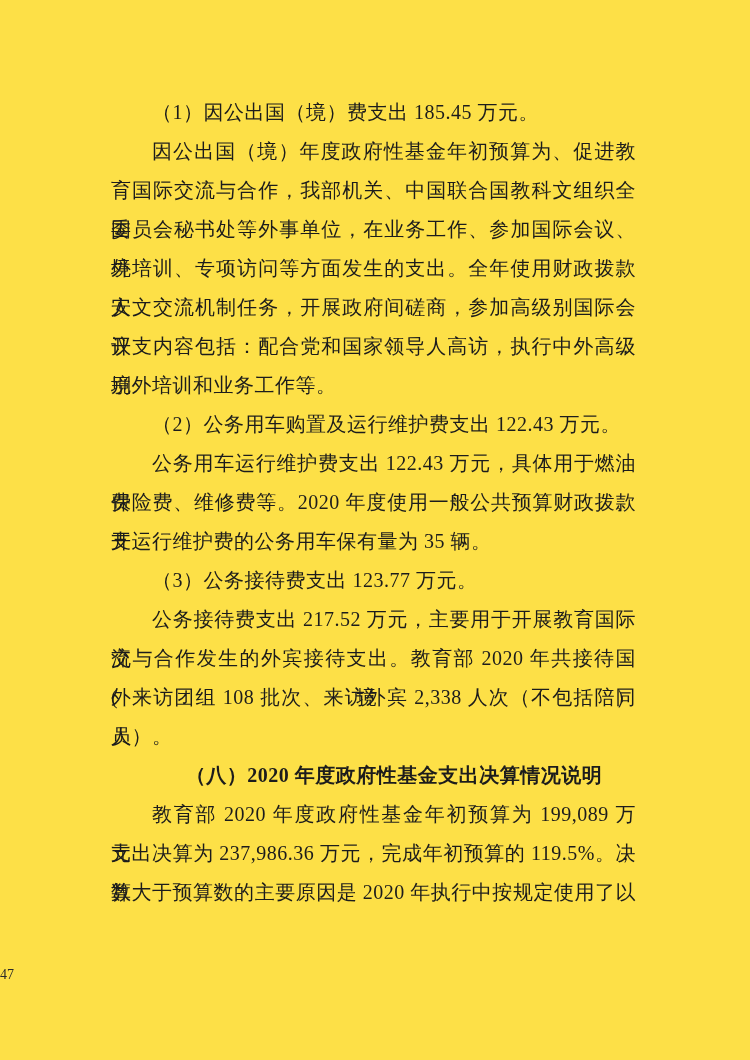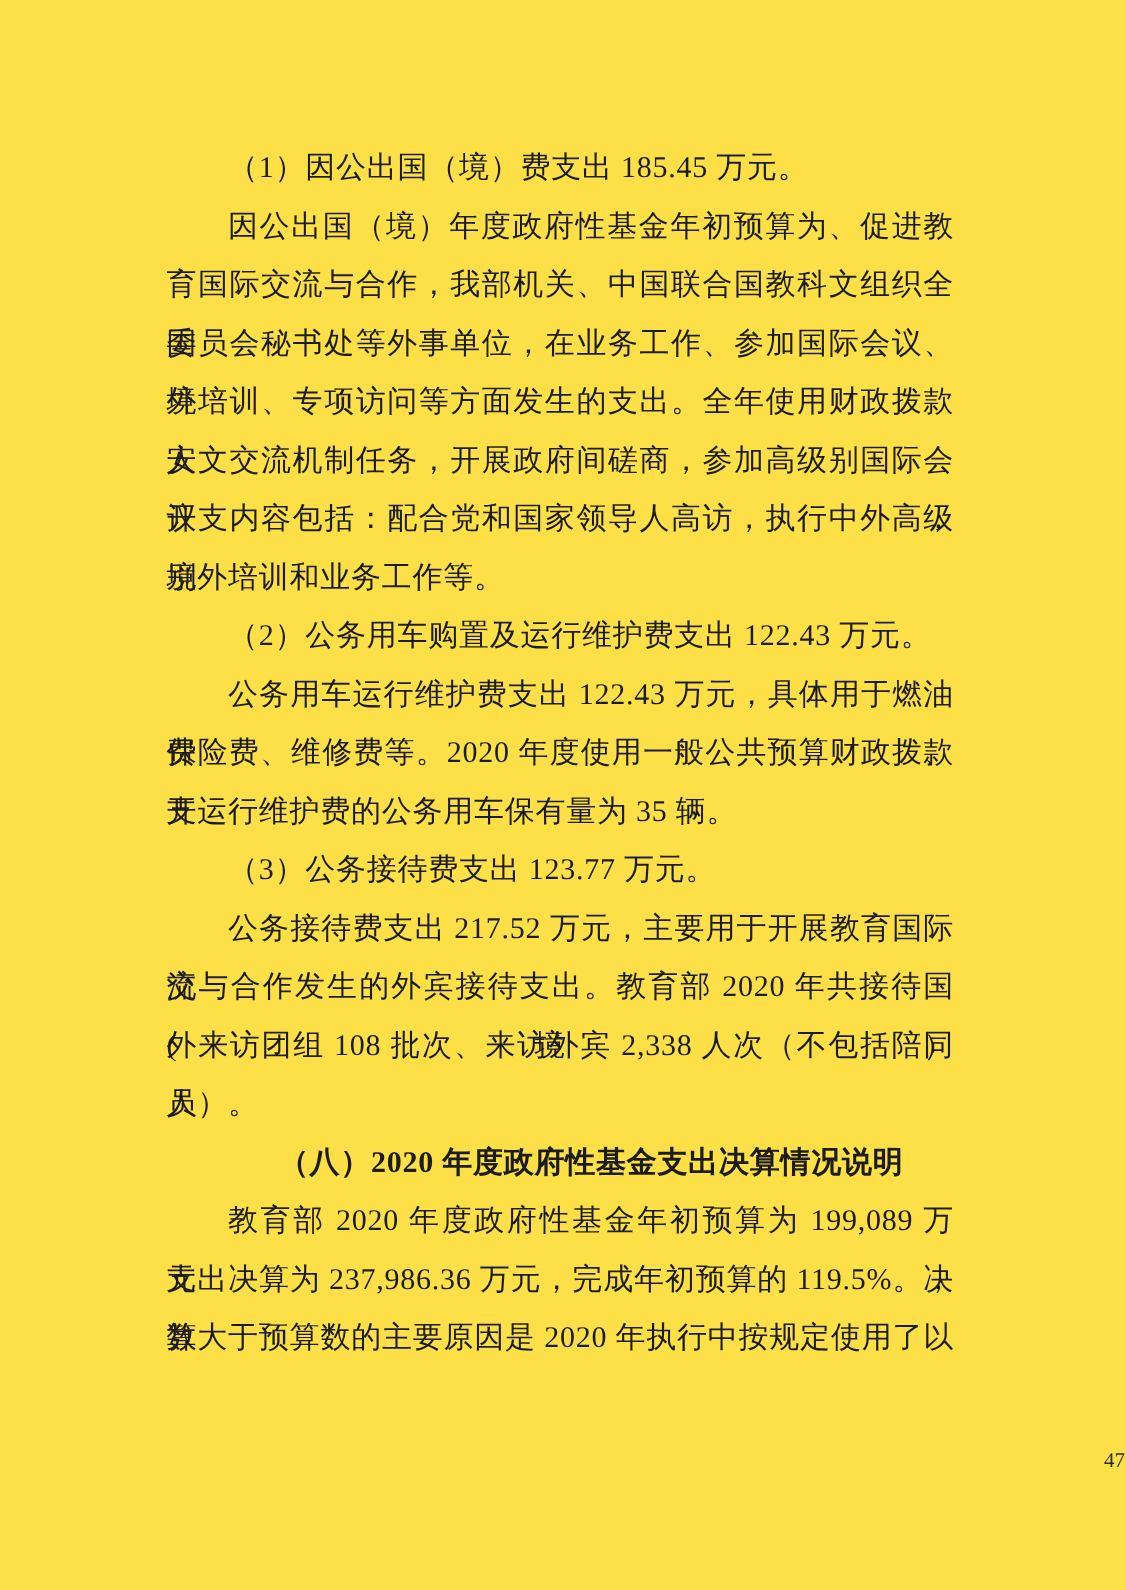--- a/index.html
+++ b/index.html
@@ -40,21 +40,21 @@
     font-weight: bold;
     text-align: center;
   }
   .pagenum {
     position: absolute;
     left: 0;
     top: 962px;
     width: 100%;
     height: 26px;
     line-height: 26px;
-    text-align: right;
+    text-align: left;
     font-size: 14px;
     color: #2a2a2a;
   }
 </style>
 </head>
 <body>
 
 <div class="page">
   <div class="content">
     <div class="line indent">（1）因公出国（境）费支出 185.45 万元。</div>

